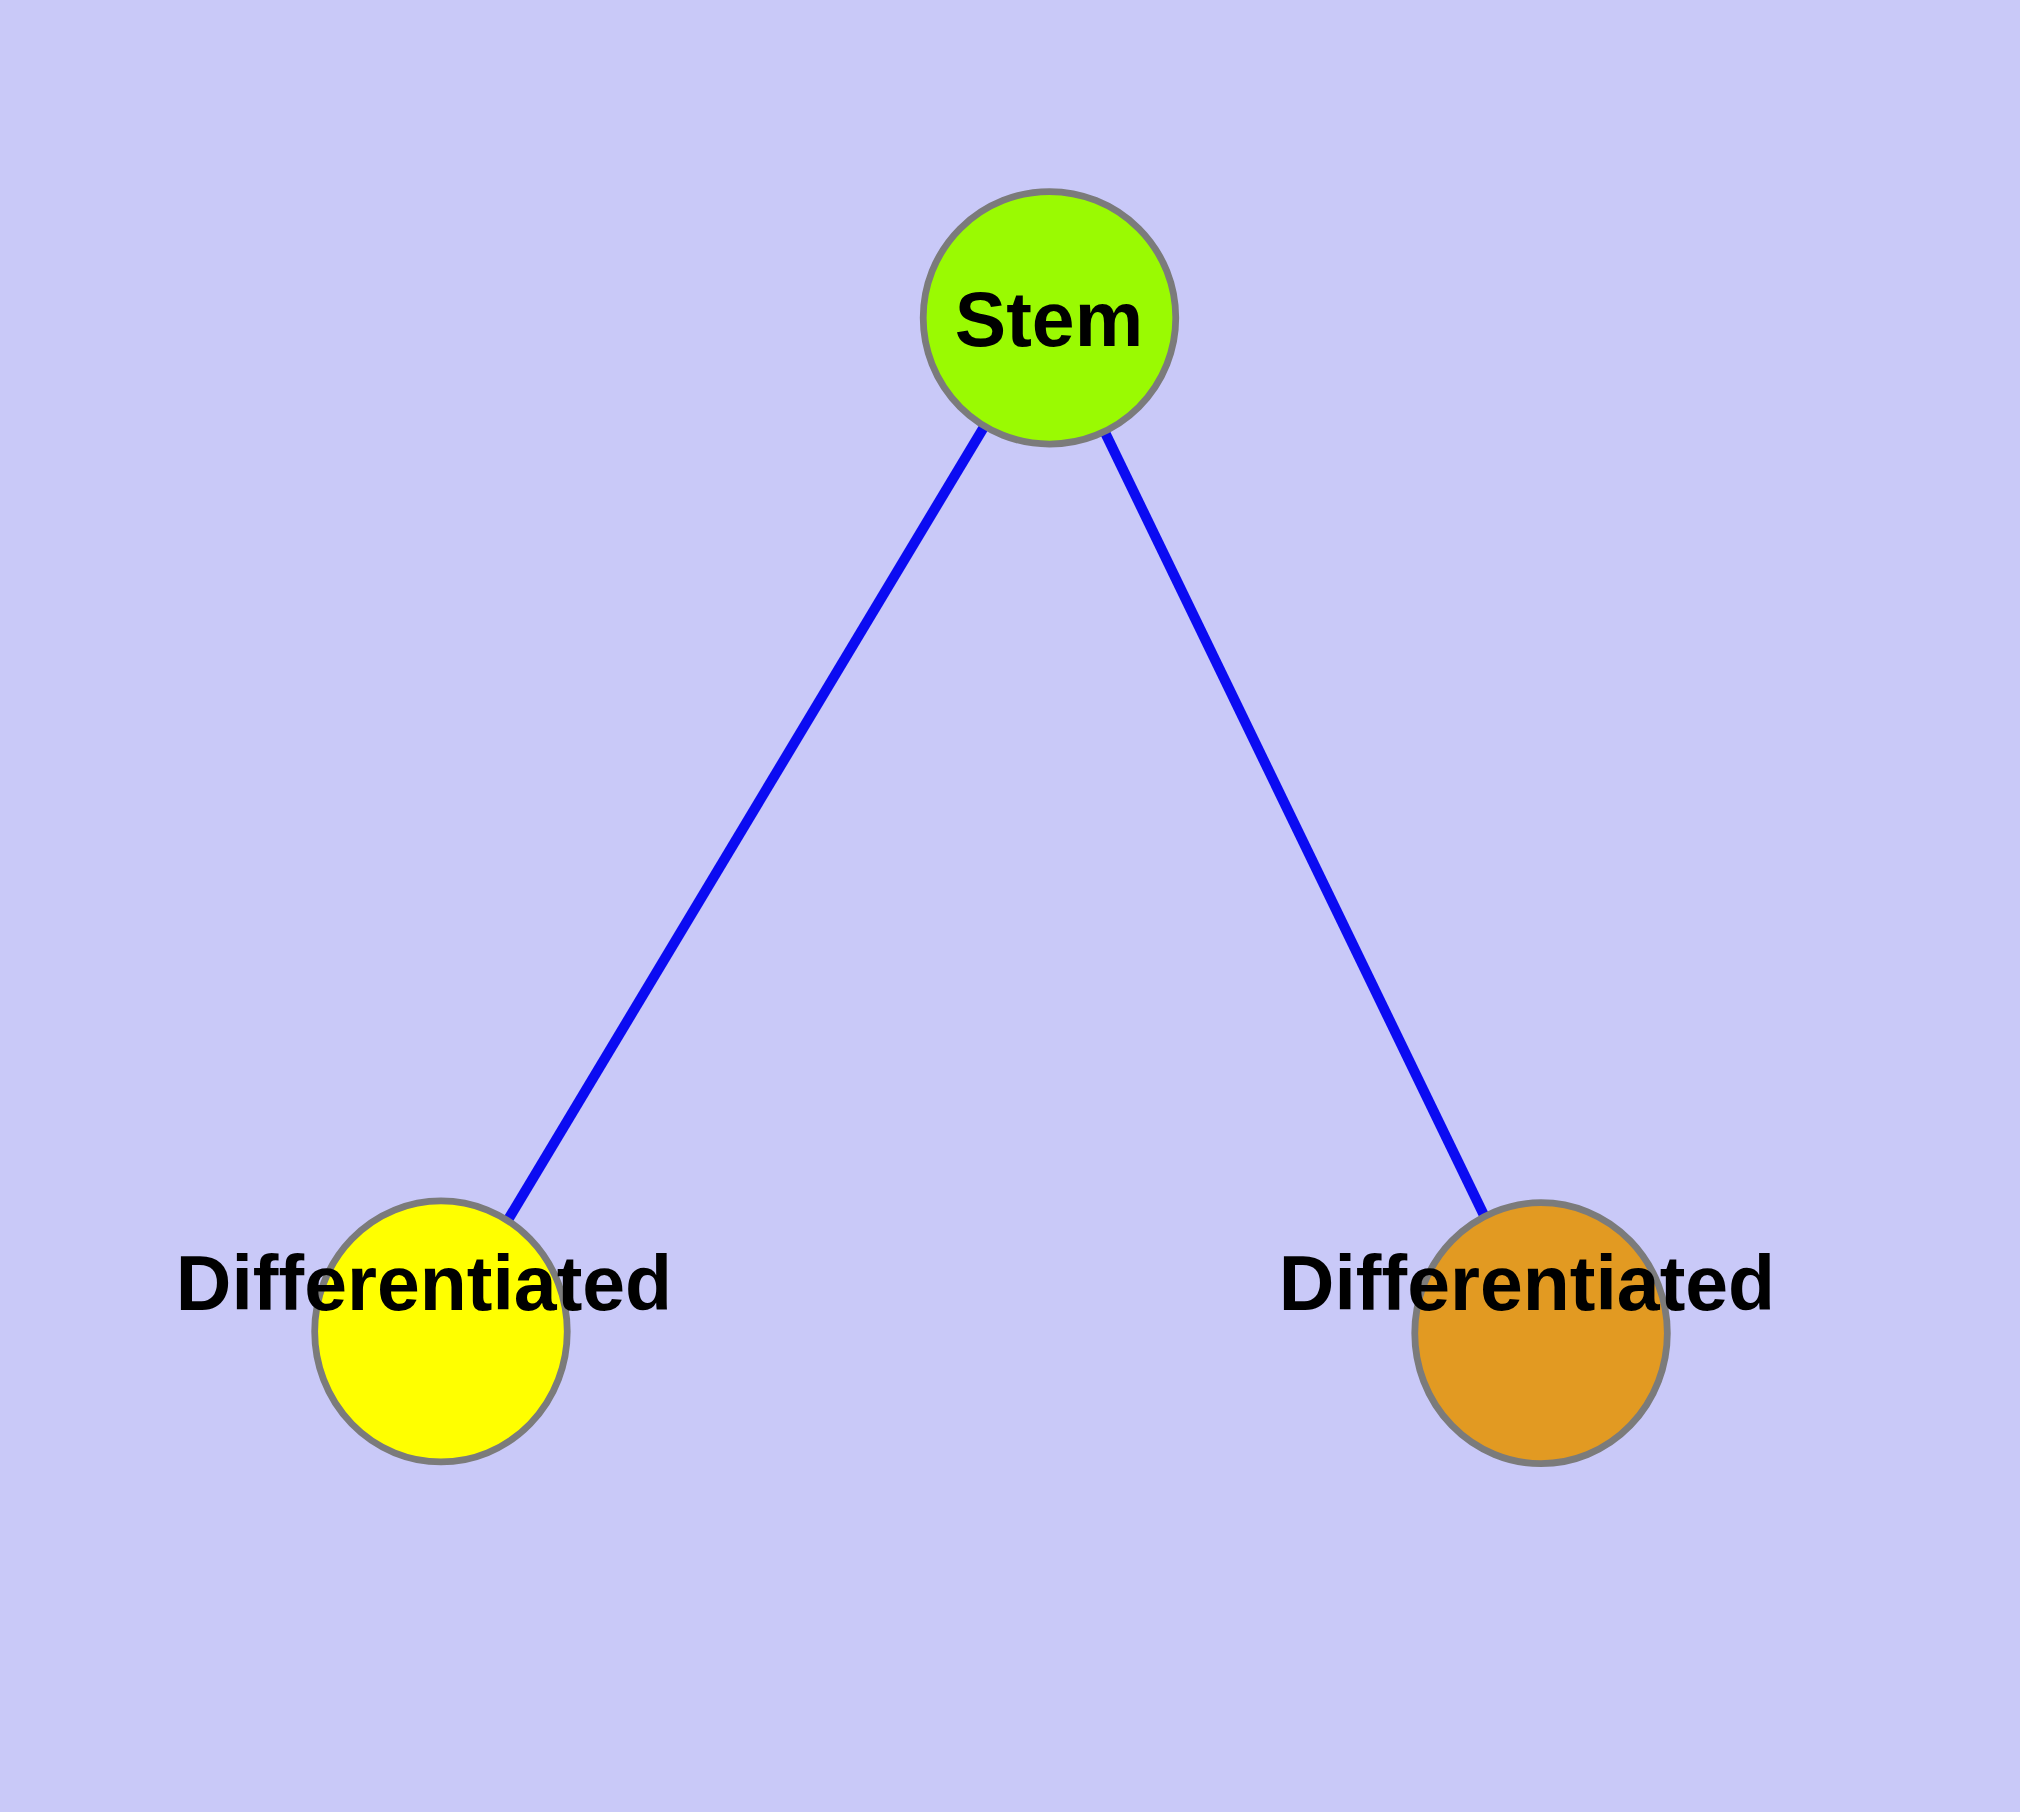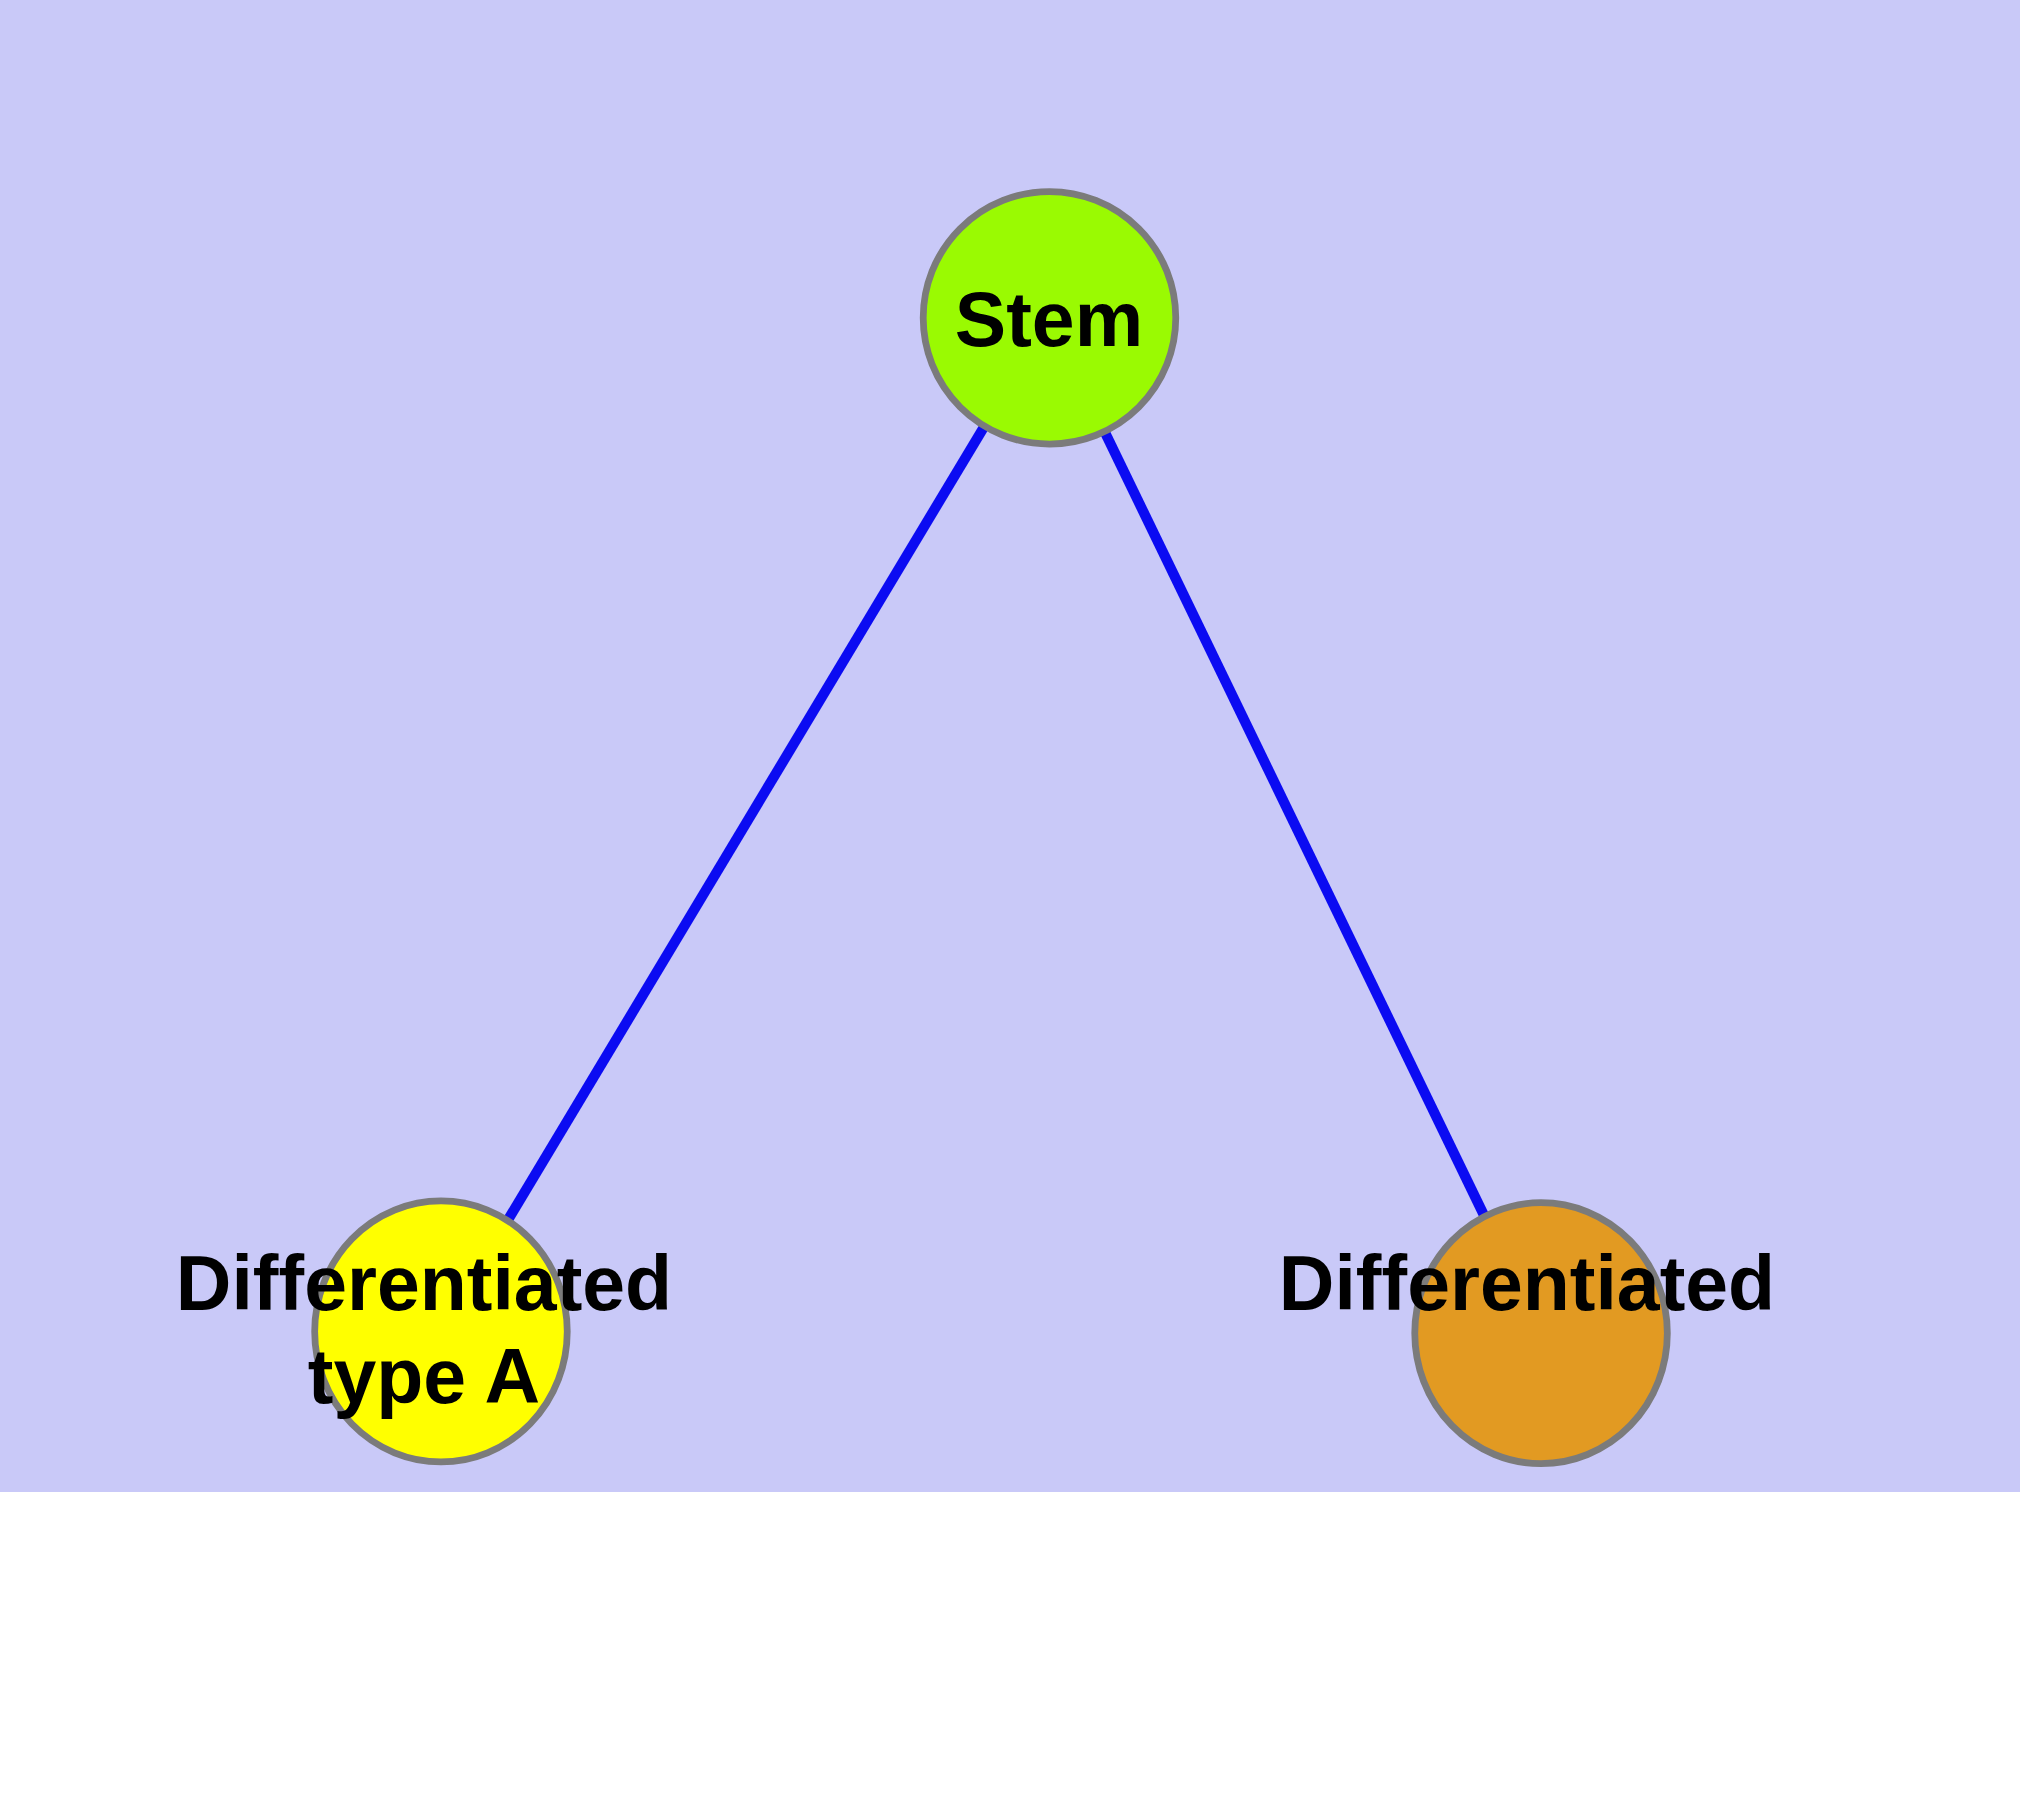--- a/index.html
+++ b/index.html
@@ -2,21 +2,21 @@
 <html style="--background: #C9C9F8; --stem-fill: #9AFA02; --type-a-fill: #FFFF00; --type-b-fill: #E29A22; --edge: #0B0BF2; --node-border: #7B7B7B; --text: #000000;font-size:13.6px"><head>
 <meta charset="utf-8">
 <style>
   html, body {
     margin: 0;
     padding: 0;
   }
   .canvas {
     position: relative;
     width: 2021px;
-    height: 1492px;
+    height: 1812px;
     background: var(--background);
     overflow: hidden;
     font-family: "Liberation Sans", sans-serif;
   }
   .graph-svg {
     position: absolute;
     left: 0;
     top: 0;
     width: 2021px;
     height: 1812px;
@@ -61,21 +61,20 @@
     <ellipse class="node node-type-a" cx="520" cy="1571" rx="149" ry="154"></ellipse>
     <ellipse class="node node-type-b" cx="1818" cy="1573" rx="149" ry="154"></ellipse>
   </svg>
 
   <div class="node-label label-stem">
     <div>Stem</div>
   </div>
 
   <div class="node-label label-type-a">
     <div>Differentiated</div>
-    <div>type A</div>
   </div>
 
   <div class="node-label label-type-b">
     <div>Differentiated</div>
   </div>
 
 </div>
 
 
 </body></html>

